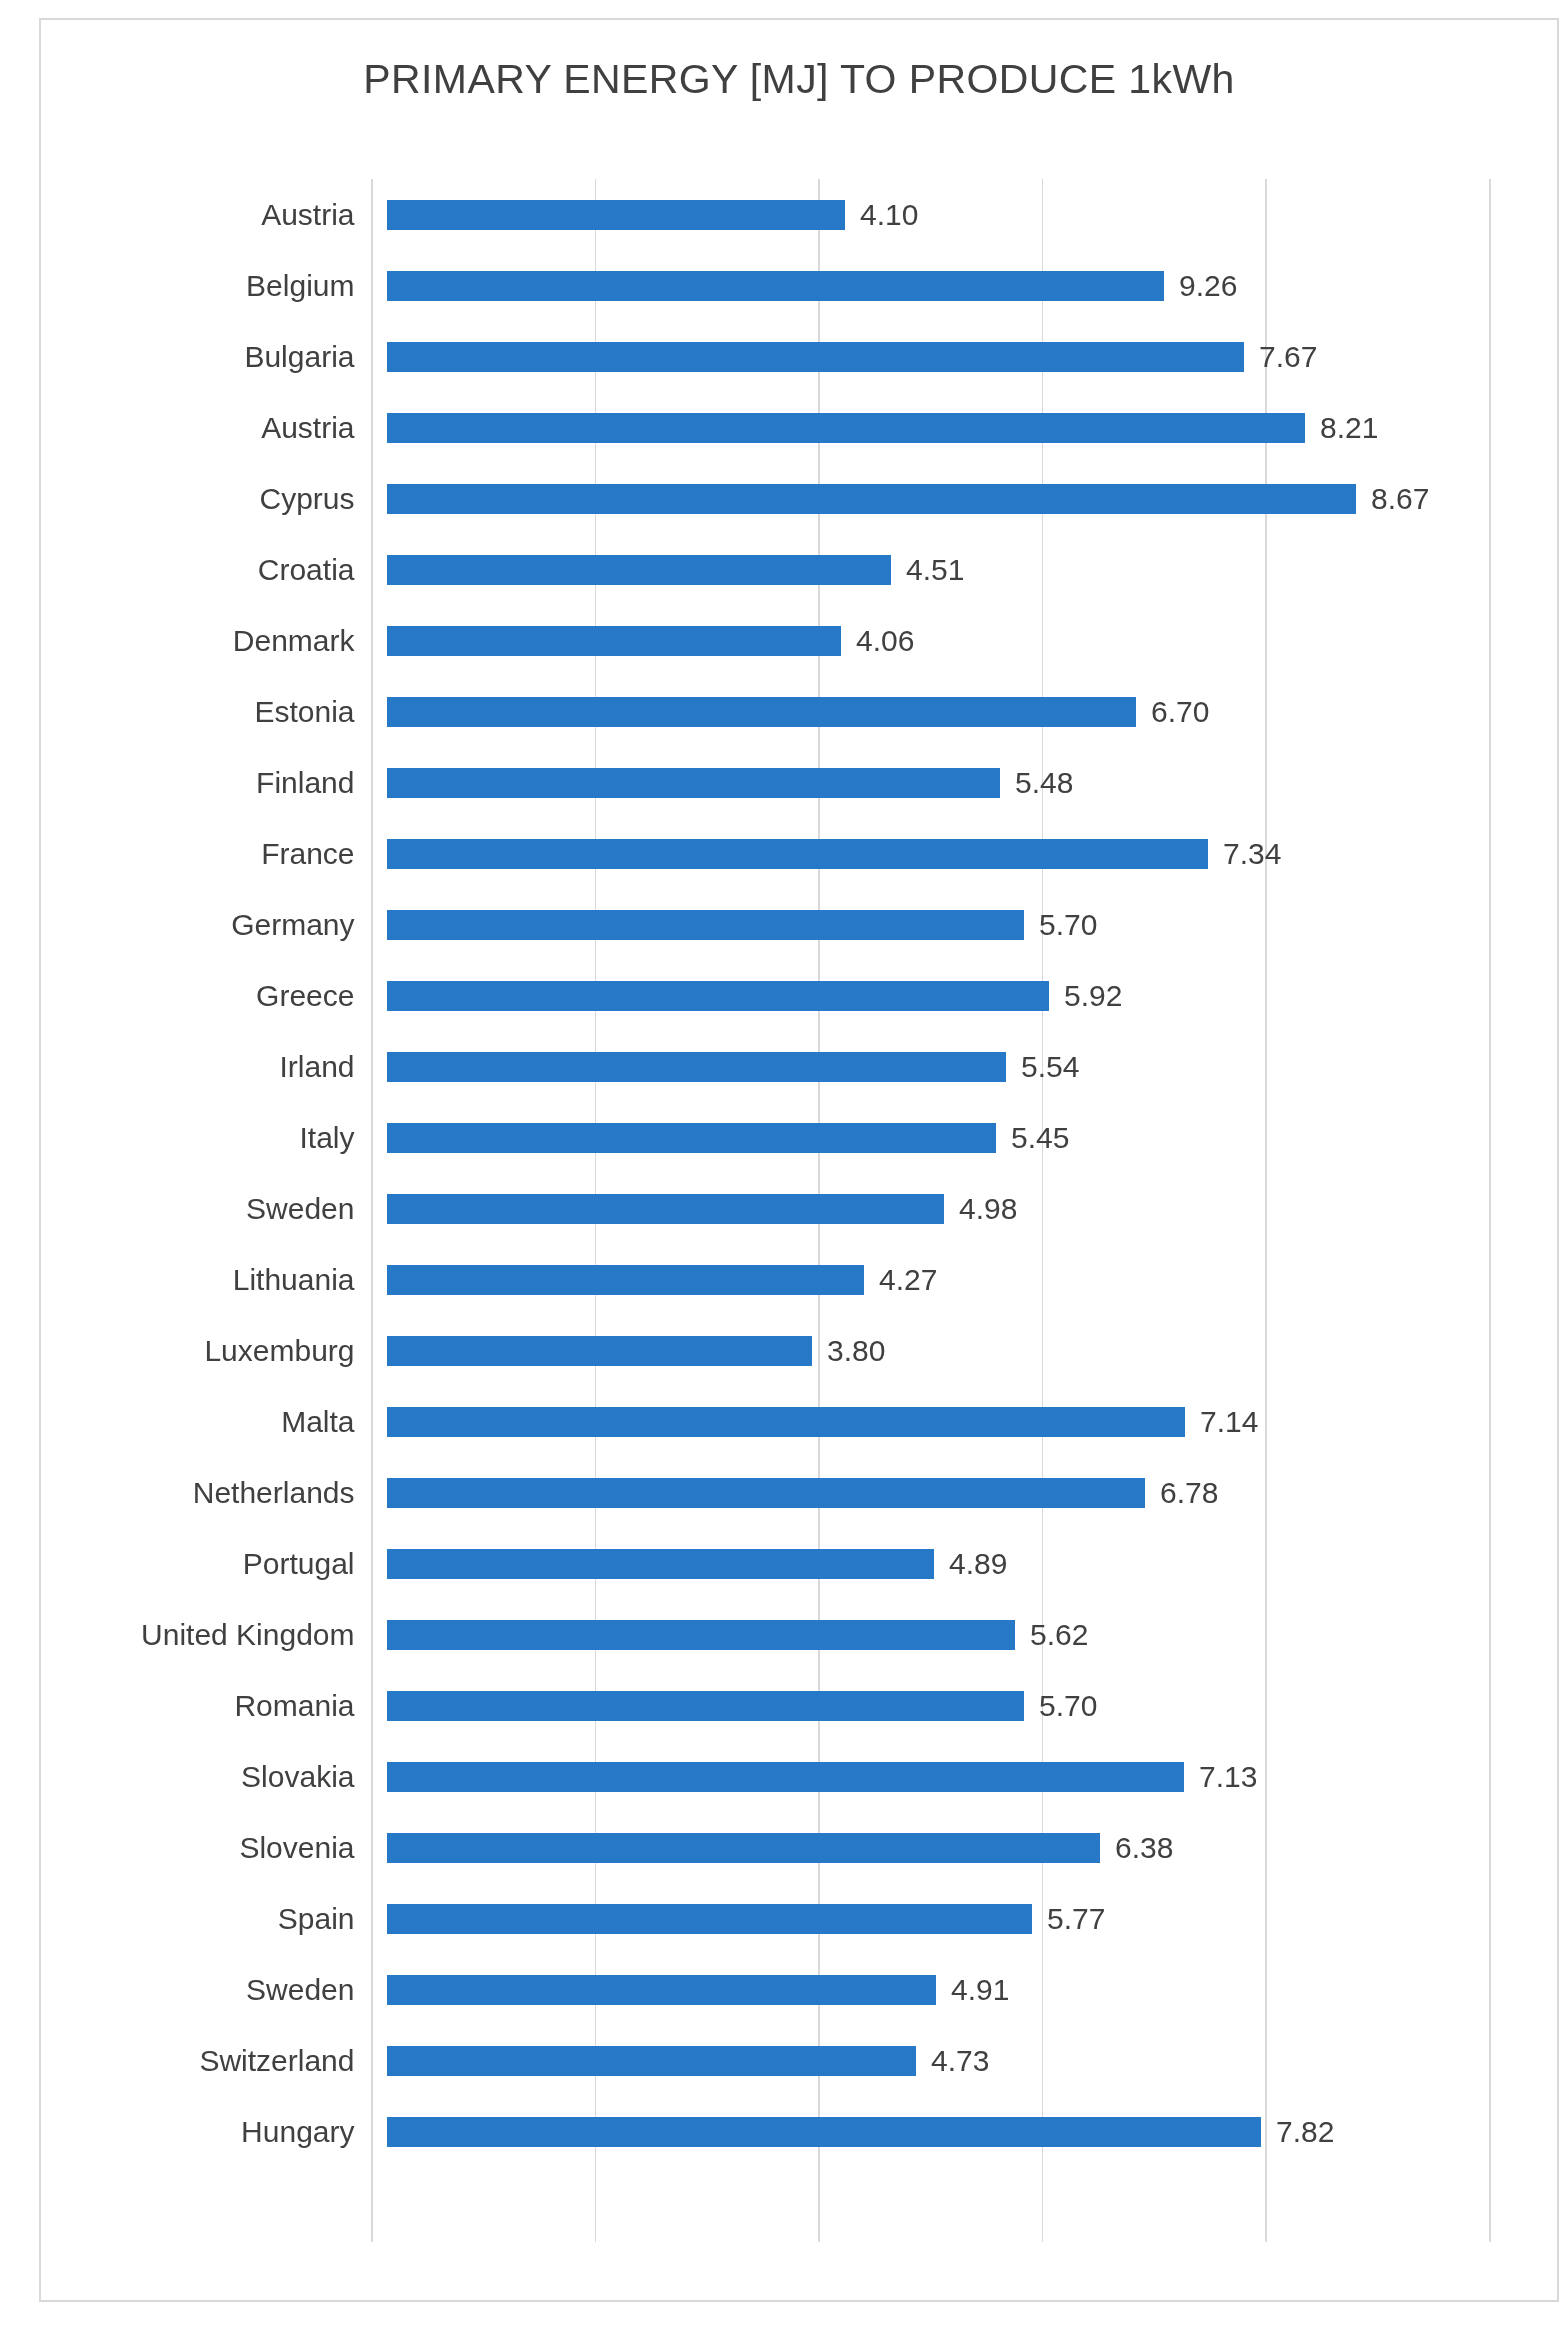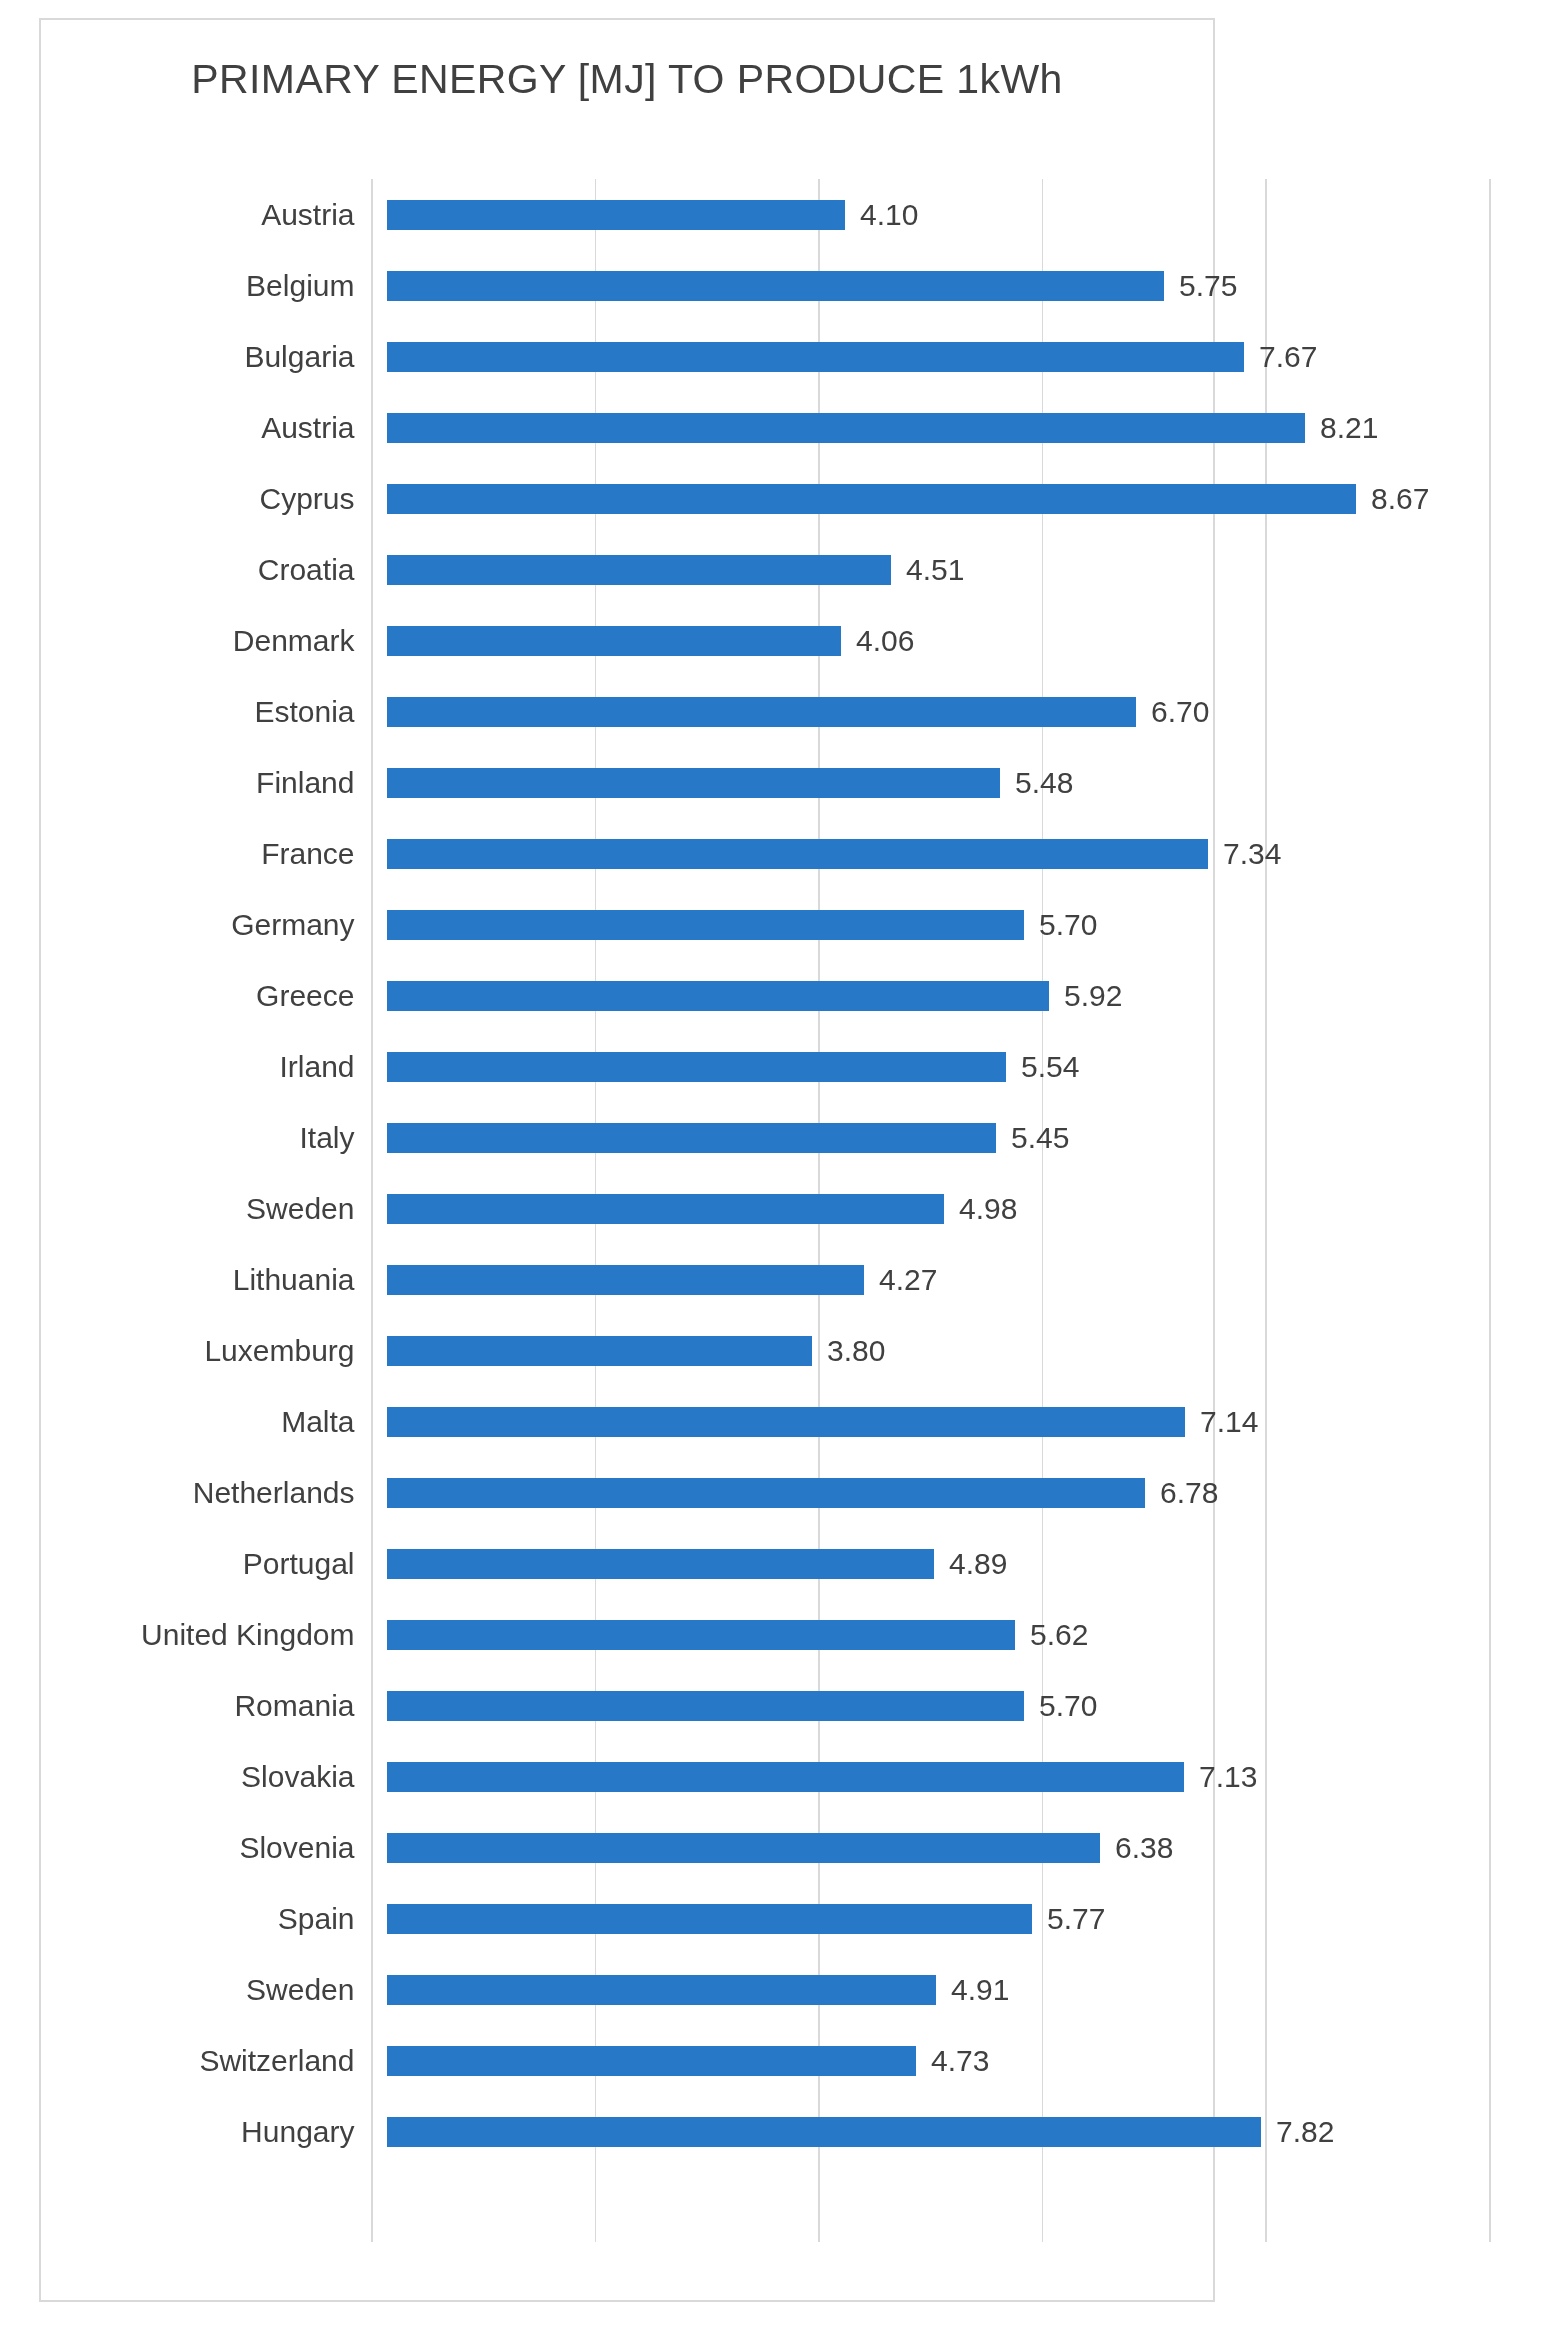--- a/index.html
+++ b/index.html
@@ -11,21 +11,21 @@
     width: 1567px;
     height: 2330px;
     font-family: "Liberation Sans", sans-serif;
     color: #404040;
     overflow: hidden;
   }
   .chart-frame {
     position: absolute;
     left: 39px;
     top: 18px;
-    width: 1176px;
+    width: 1520px;
     height: 2284px;
     border: 2.3px solid #d9d9d9;
     background: #ffffff;
     box-sizing: border-box;
   }
   .chart-title {
     position: absolute;
     left: 0;
     top: 36px;
     width: 100%;
@@ -109,21 +109,21 @@
       </div>
     <div class="rows">
         <div class="row">
           <div class="cat-label">Austria</div>
           <div class="bar" style="width: 458px; background: rgb(40, 120, 200);"></div>
           <div class="val-label">4.10</div>
         </div>
         <div class="row">
           <div class="cat-label">Belgium</div>
           <div class="bar" style="width: 777px; background: rgb(40, 120, 200);"></div>
-          <div class="val-label">5.75</div>
+          <div class="val-label">9.26</div>
         </div>
         <div class="row">
           <div class="cat-label">Bulgaria</div>
           <div class="bar" style="width: 857px; background: rgb(40, 120, 200);"></div>
           <div class="val-label">7.67</div>
         </div>
         <div class="row">
           <div class="cat-label">Austria</div>
           <div class="bar" style="width: 918px; background: rgb(40, 120, 200);"></div>
           <div class="val-label">8.21</div>

